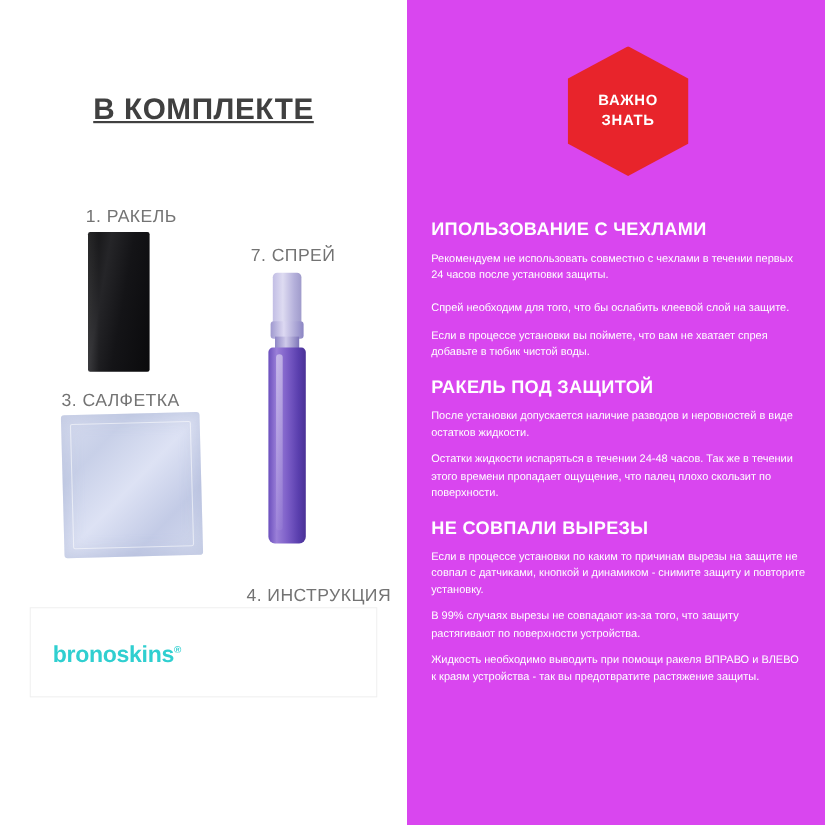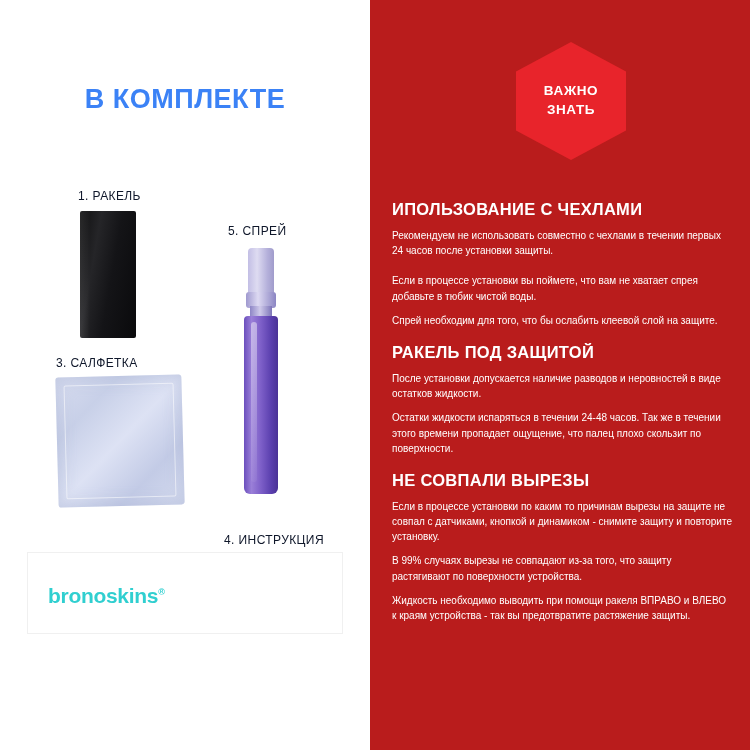--- a/index.html
+++ b/index.html
@@ -22,26 +22,27 @@
     background: #ffffff;
   }
   .left-title {
     position: absolute;
     top: 84px;
     left: 0; right: 0;
     text-align: center;
     font-size: 27px;
     font-weight: bold;
     letter-spacing: 0.5px;
-    color: #3b82f6;
+    color: #404040;
+    text-decoration: underline;
   }
   .item-label {
     position: absolute;
-    font-size: 12px;
-    color: #0f172a;
+    font-size: 16px;
+    color: #737373;
     letter-spacing: 0.4px;
     white-space: nowrap;
   }
   
   .lbl-1 { top: 189px; left: 78px; }
   .squeegee {
     position: absolute;
     top: 211px; left: 80px;
     width: 56px; height: 127px;
     background: linear-gradient(100deg, #0f0f10 0%, #252528 28%, #141417 55%, #0a0a0c 100%);
@@ -121,21 +122,21 @@
     color: #30cfd0;
     letter-spacing: -0.3px;
     text-align: right;
   }
   .brand .reg { font-size: 9px; vertical-align: super; }
   
   .right {
     position: relative;
     width: 380px;
     height: 750px;
-    background: #b91c1c;
+    background: #d946ef;
     color: #ffffff;
     padding: 0 22px;
   }
   .badge {
     position: absolute;
     top: 42px;
     left: 146px;
     width: 110px; height: 118px;
     background: #e8242b;
     clip-path: polygon(50% 0%, 100% 25%, 100% 75%, 50% 100%, 0% 75%, 0% 25%);
@@ -172,21 +173,21 @@
 <body>
 
 <div class="page">
 
   <div class="left">
     <div class="left-title">В КОМПЛЕКТЕ</div>
 
     <div class="item-label lbl-1">1. РАКЕЛЬ</div>
     <div class="squeegee"></div>
 
-    <div class="item-label lbl-2">5. СПРЕЙ</div>
+    <div class="item-label lbl-2">7. СПРЕЙ</div>
     <div class="spray-wrap">
       <div class="spray-cap"></div>
       <div class="spray-collar"></div>
       <div class="spray-neck"></div>
       <div class="spray-body"></div>
     </div>
 
     <div class="item-label lbl-3">3. САЛФЕТКА</div>
     <div class="cloth"></div>
 
@@ -201,22 +202,22 @@
       <span>ЗНАТЬ</span>
     </div>
 
     <div class="sections">
       <div class="sec">
         <h2>ИПОЛЬЗОВАНИЕ С ЧЕХЛАМИ</h2>
         <p>Рекомендуем не использовать совместно с чехлами в течении первых 24 часов после установки защиты.</p>
       </div>
 
       <div class="sec">
+        <p>Спрей необходим для того, что бы ослабить клеевой слой на защите.</p>
         <p>Если в процессе установки вы поймете, что вам не хватает спрея добавьте в тюбик чистой воды.</p>
-        <p>Спрей необходим для того, что бы ослабить клеевой слой на защите.</p>
       </div>
 
       <div class="sec">
         <h2>РАКЕЛЬ ПОД ЗАЩИТОЙ</h2>
         <p>После установки допускается наличие разводов и неровностей в виде остатков жидкости.</p>
         <p>Остатки жидкости испаряться в течении 24-48 часов. Так же в течении этого времени пропадает ощущение, что палец плохо скользит по поверхности.</p>
       </div>
 
       <div class="sec">
         <h2>НЕ СОВПАЛИ ВЫРЕЗЫ</h2>

